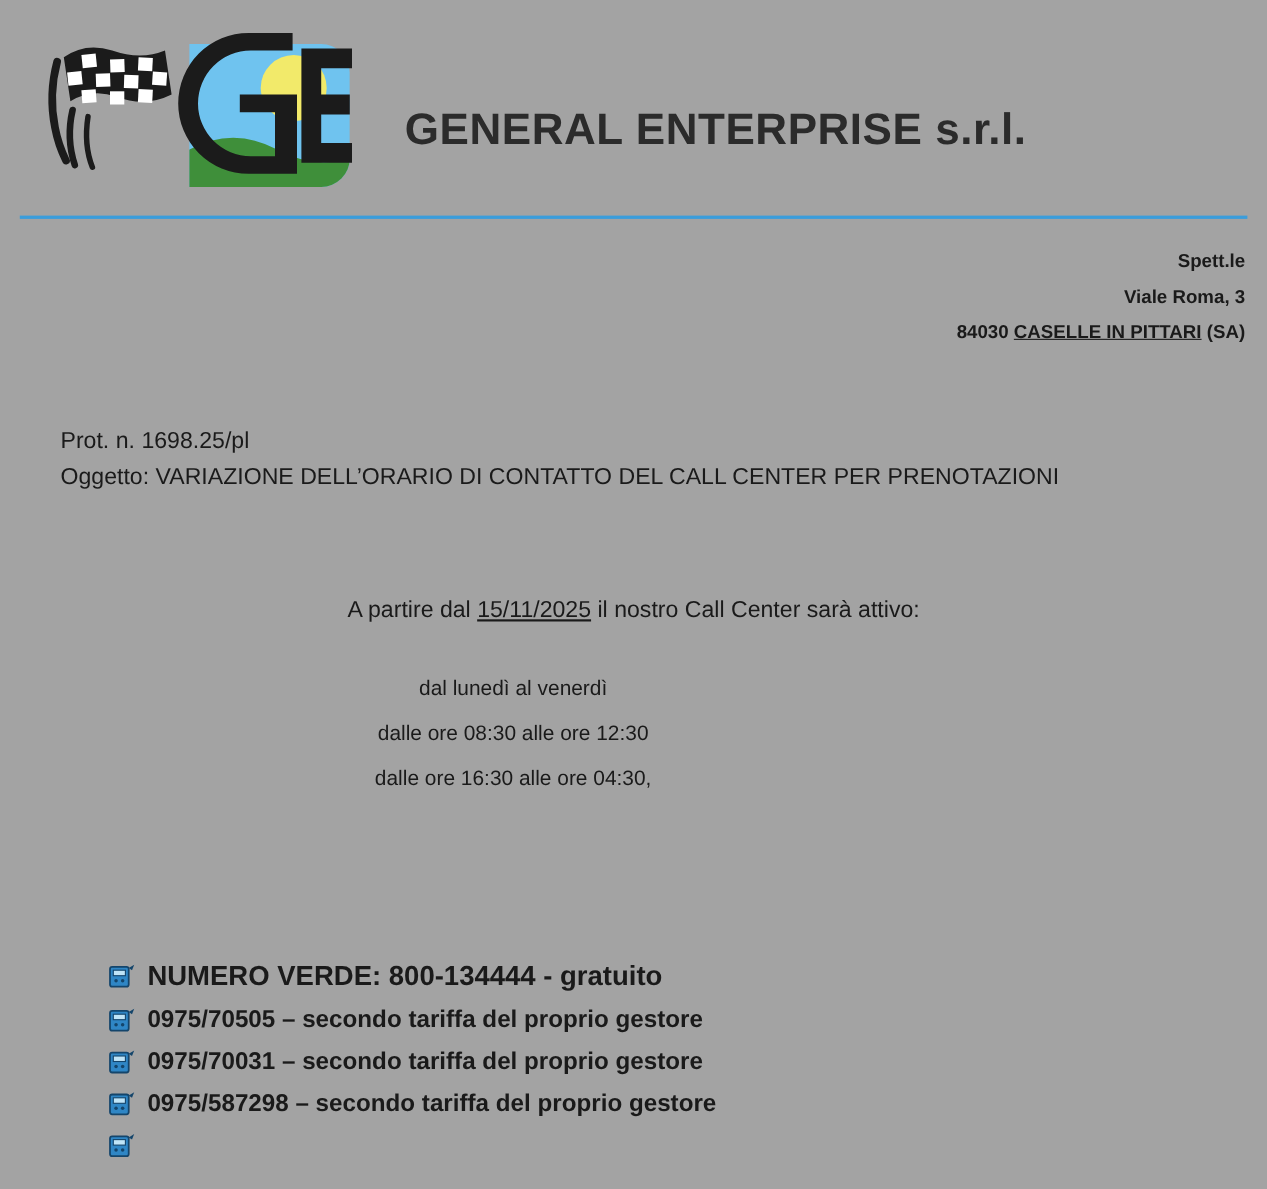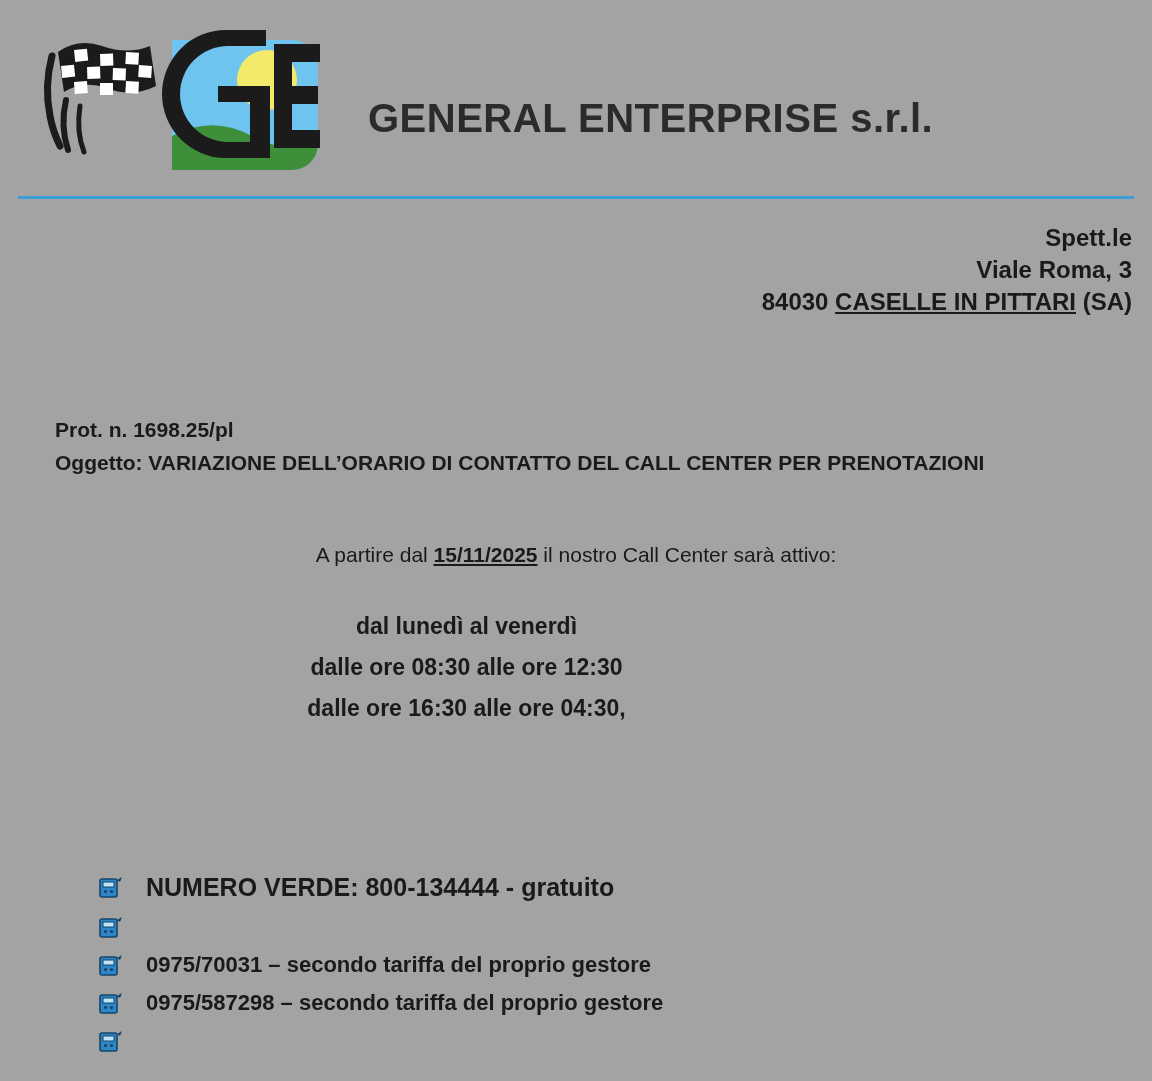--- a/index.html
+++ b/index.html
@@ -52,64 +52,64 @@
     height: 3px;
     background: #3b9ddb;
   }
 
   
   .addressee {
     position: absolute;
     right: 20px;
     top: 222px;
     text-align: right;
-    font-size: 24px;
+    font-size: 17px;
     font-weight: bold;
     line-height: 32px;
     color: #1a1a1a;
   }
   .addressee .underlined {
     text-decoration: underline;
   }
 
   
   .prot-block {
     position: absolute;
     left: 55px;
-    top: 413px;
+    top: 384px;
     width: 1010px;
     font-size: 21px;
-    font-weight: bold;
+    font-weight: normal;
     line-height: 33px;
   }
 
   
   .opening {
     position: absolute;
     left: 0;
     top: 540px;
     width: 1152px;
     text-align: center;
     font-size: 21px;
     line-height: 30px;
   }
   .opening .date {
-    font-weight: bold;
+    font-weight: normal;
     text-decoration: underline;
   }
 
   
   .hours {
     position: absolute;
     left: 0;
     top: 606px;
     width: 933px;
     text-align: center;
-    font-size: 23px;
-    font-weight: bold;
+    font-size: 19px;
+    font-weight: normal;
     line-height: 41px;
   }
 
   
   .numbers-intro {
     position: absolute;
     left: 55px;
     top: 806px;
     font-size: 21px;
     line-height: 30px;
@@ -139,21 +139,21 @@
   }
   .phone-icon {
     flex: 0 0 auto;
     width: 26px;
     height: 24px;
     margin-right: 10px;
     position: relative;
     top: 1px;
   }
   .phone-icon svg { display: block; }
-  .phone-text { white-space: nowrap; margin-left: 12px; }
+  .phone-text { white-space: nowrap; }
 </style>
 </head>
 <body>
 
 <div class="page">
 
   <div class="letterhead">
 
     <div class="logo">
       <svg width="300" height="165" viewBox="0 0 300 165" xmlns="http://www.w3.org/2000/svg">
@@ -242,20 +242,21 @@
     <li class="phone-item">
       <span class="phone-icon">
         <svg width="26" height="24" viewBox="0 0 26 24" xmlns="http://www.w3.org/2000/svg">
           <rect x="2" y="3" width="17" height="18" rx="2" fill="#2f86c5" stroke="#14456b" stroke-width="1.6"></rect>
           <rect x="5" y="6" width="11" height="5" fill="#bfe4f7" stroke="#14456b" stroke-width="1"></rect>
           <circle cx="7.5" cy="15.5" r="1.6" fill="#14456b"></circle>
           <circle cx="13.5" cy="15.5" r="1.6" fill="#14456b"></circle>
           <path d="M19 4 l5 -3 l-2 5 z" fill="#14456b"></path>
         </svg>
       </span>
+      <span class="phone-text">0975/70505 – secondo tariffa del proprio gestore</span>
     </li>
     <li class="phone-item">
       <span class="phone-icon">
         <svg width="26" height="24" viewBox="0 0 26 24" xmlns="http://www.w3.org/2000/svg">
           <rect x="2" y="3" width="17" height="18" rx="2" fill="#2f86c5" stroke="#14456b" stroke-width="1.6"></rect>
           <rect x="5" y="6" width="11" height="5" fill="#bfe4f7" stroke="#14456b" stroke-width="1"></rect>
           <circle cx="7.5" cy="15.5" r="1.6" fill="#14456b"></circle>
           <circle cx="13.5" cy="15.5" r="1.6" fill="#14456b"></circle>
           <path d="M19 4 l5 -3 l-2 5 z" fill="#14456b"></path>
         </svg>

